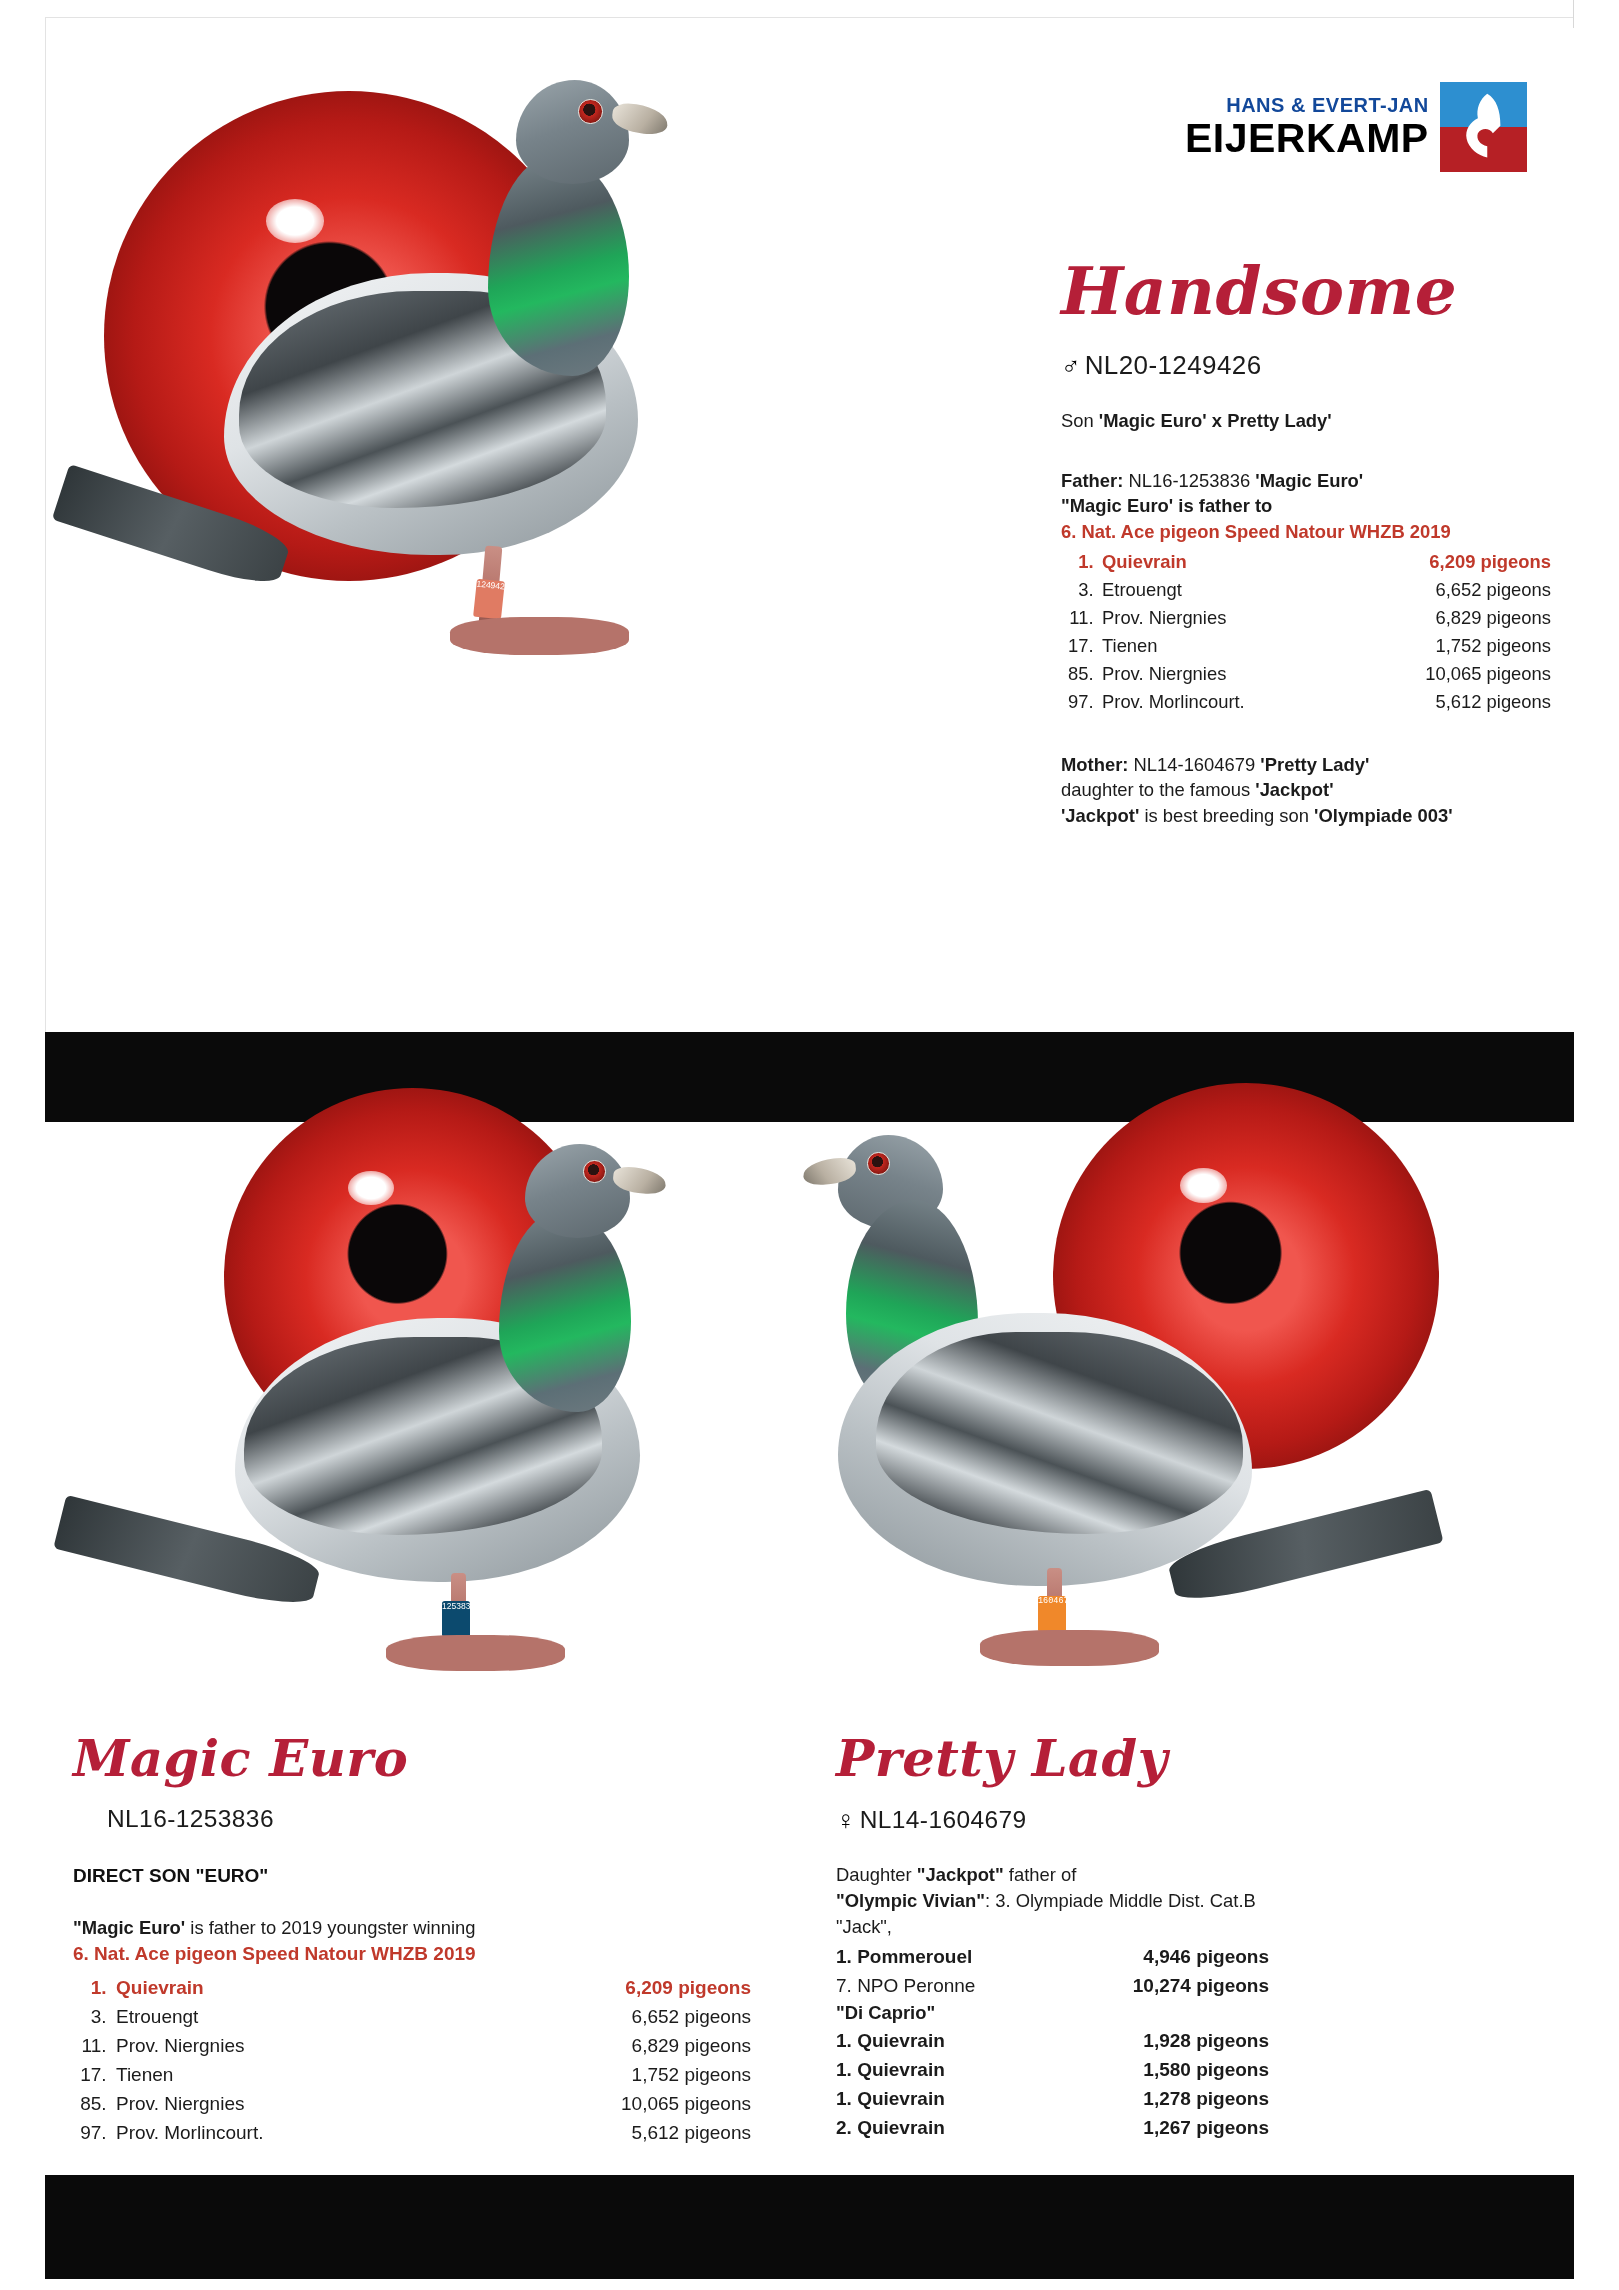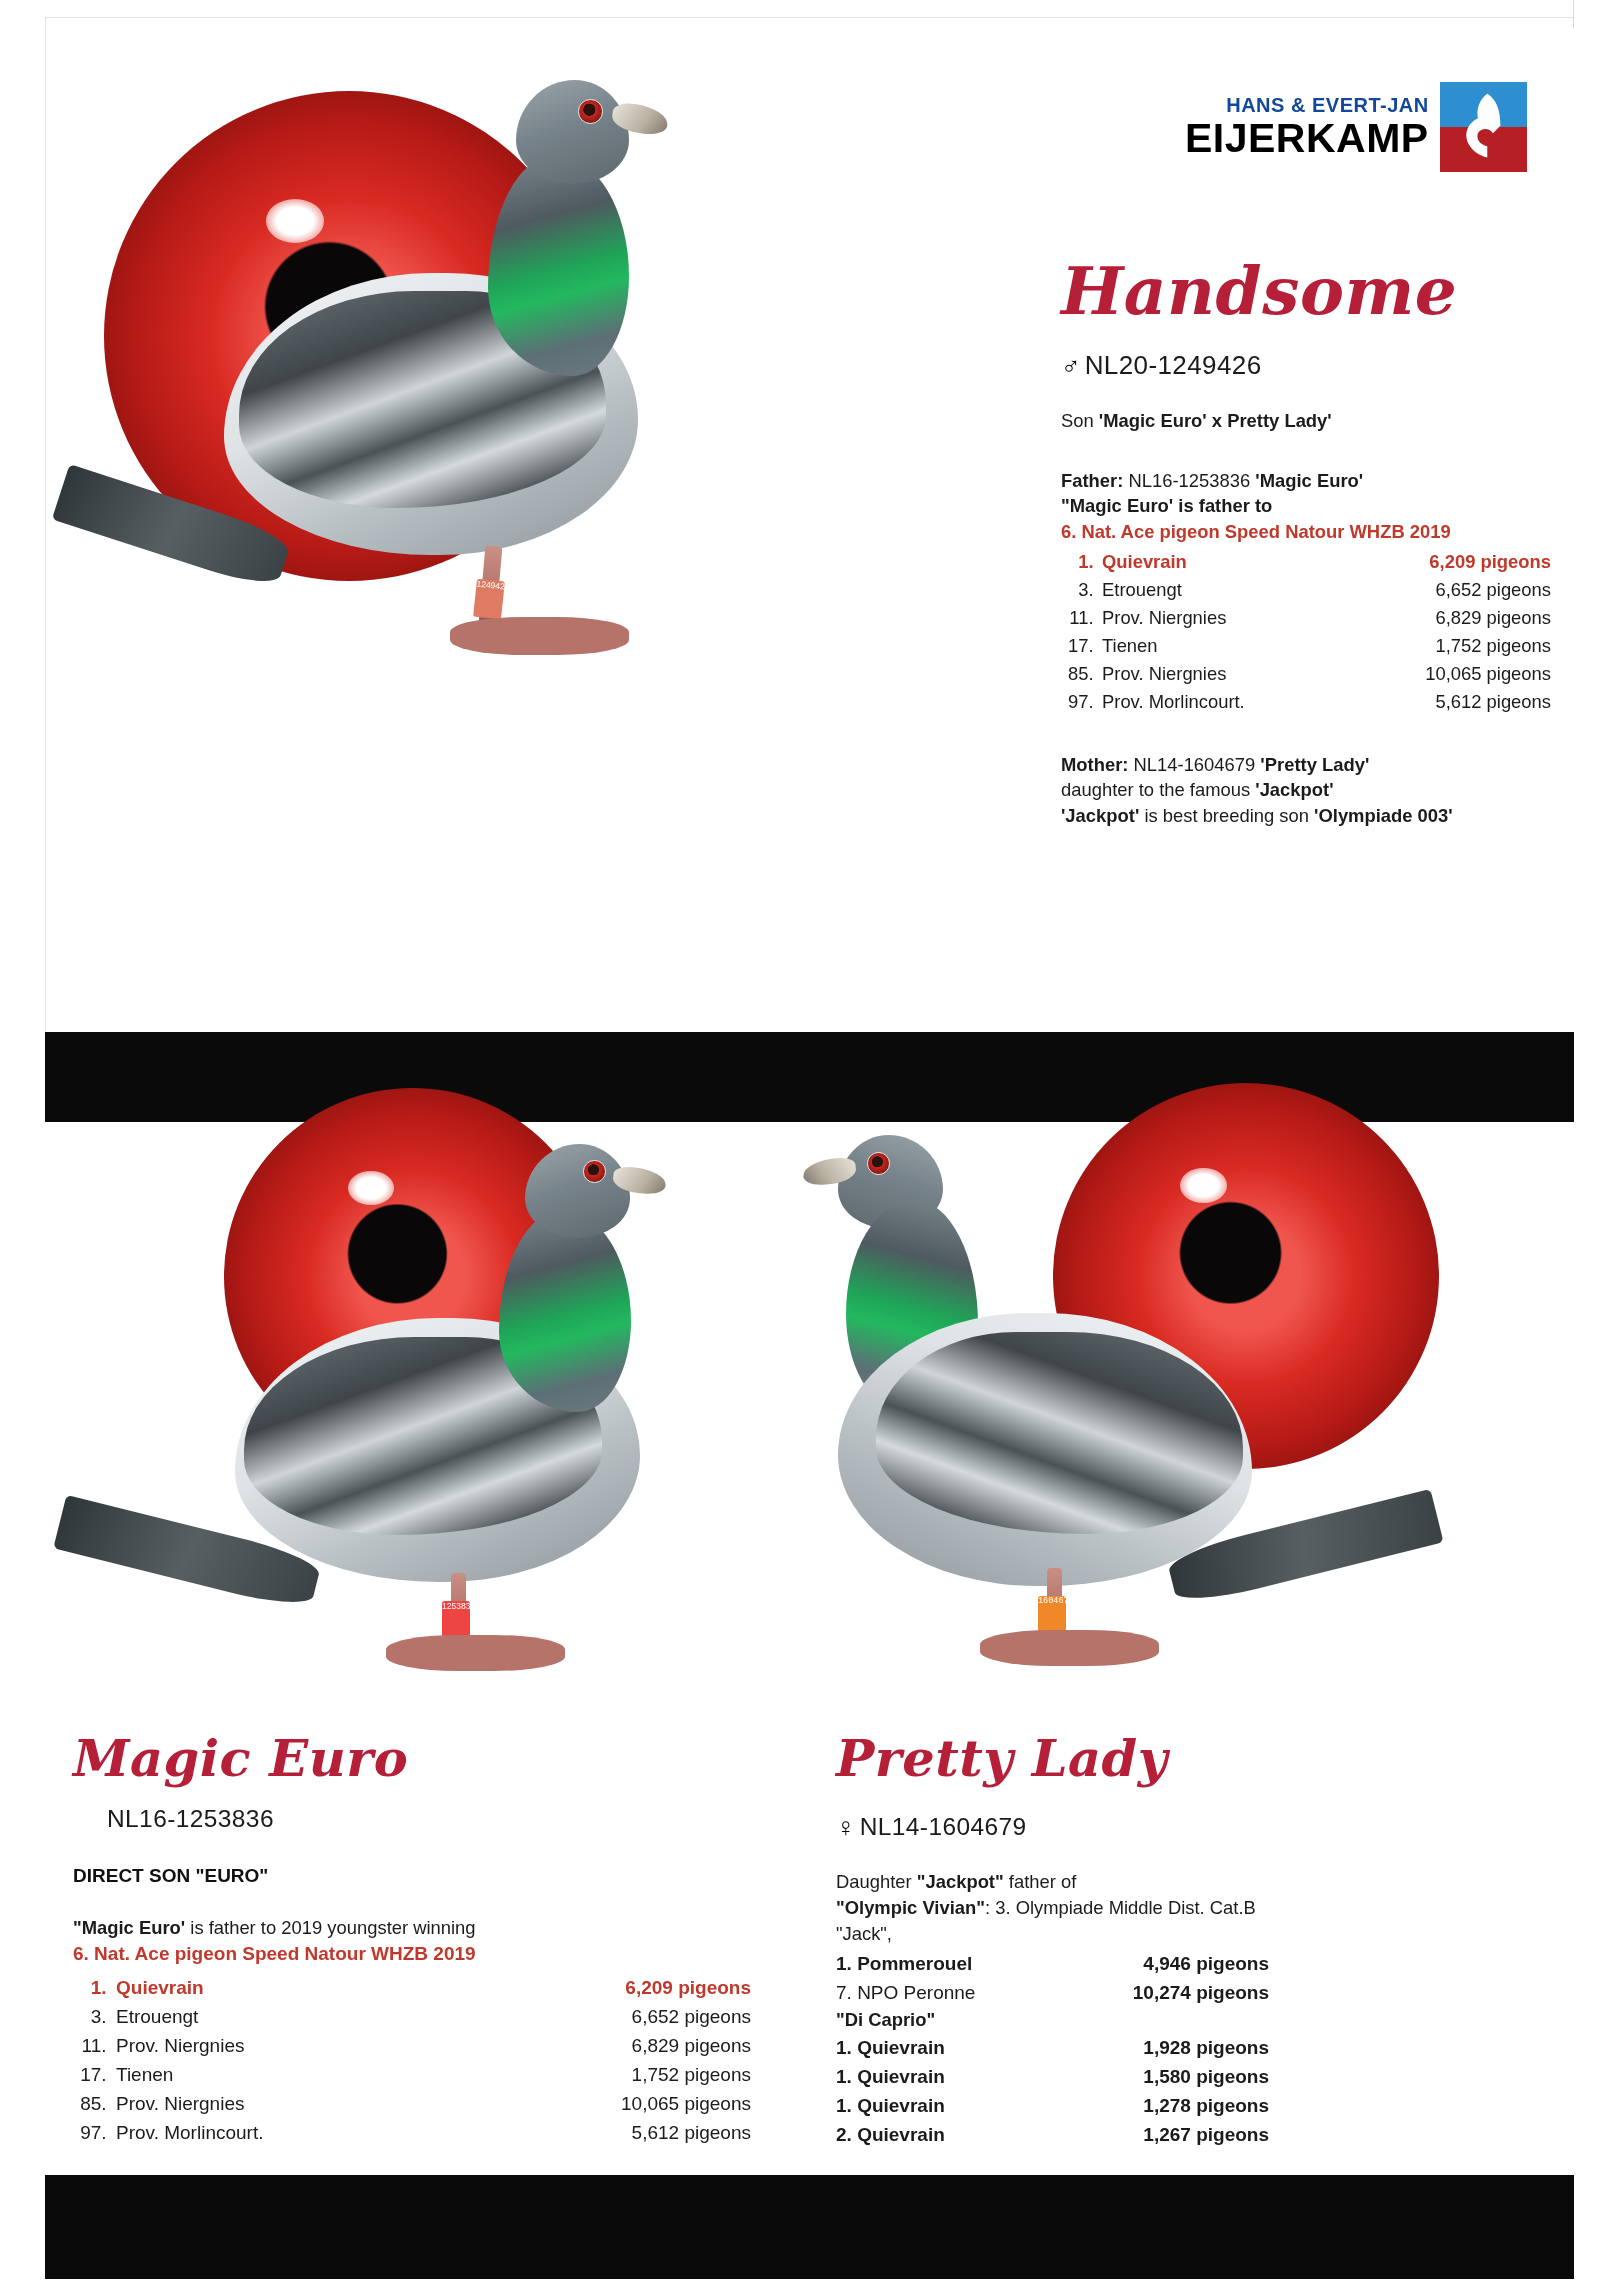--- a/index.html
+++ b/index.html
@@ -340,21 +340,21 @@
 
   <div class="pigeon" style="left:56px;top:1036px;width:716px;height:678px;">
     <div class="pg-tail" style="left:0px;top:490px;width:264px;height:55px;transform:rotate(14deg);border-radius:5.6px 30% 30% 5.6px;"></div>
     <div class="pg-body" style="left:179px;top:282px;width:405px;height:264px;"></div>
     <div class="pg-wing" style="left:188px;top:301px;width:358px;height:198px;"></div>
     <div class="pg-neck" style="left:443px;top:174px;width:132px;height:202px;"></div>
     <div class="pg-head" style="left:469px;top:108px;width:105px;height:94px;"></div>
     <div class="pg-beak" style="left:557px;top:132px;width:53px;height:24.5px;transform:rotate(6deg);"></div>
     <div class="pg-eye" style="left:527px;top:124px;width:22.6px;height:22.6px;"></div>
     <div class="pg-leg" style="left:395px;top:537px;width:15px;height:68px;"></div>
-    <div class="pg-ring" style="left:386px;top:565px;width:28px;height:36px;background:#ef4444;">1253836</div>
+    <div class="pg-ring" style="left:386px;top:565px;width:28px;height:36px;background:#0c4a6e;">1253836</div>
     <div class="pg-foot" style="left:330px;top:599px;width:179px;height:36px;"></div>
   </div>
 
   <div class="pigeon" style="left:829px;top:1031px;width:753px;height:678px;font-family:Liberation Mono, monospace;">
     <div class="pg-head" style="left:9.4px;top:104px;width:105px;height:94px;transform:scaleX(-1);"></div>
     <div class="pg-beak" style="left:-26px;top:128px;width:53px;height:24.5px;transform:rotate(-6deg) scaleX(-1);"></div>
     <div class="pg-eye" style="left:38px;top:121px;width:22.6px;height:22.6px;"></div>
     <div class="pg-neck" style="left:17px;top:169px;width:132px;height:207px;transform:scaleX(-1);"></div>
     <div class="pg-body" style="left:9.4px;top:282px;width:414px;height:273px;transform:scaleX(-1);"></div>
     <div class="pg-wing" style="left:47px;top:301px;width:367px;height:202px;transform:scaleX(-1);"></div>
@@ -402,21 +402,21 @@
       <div class="row2">
         <div class="pos">97.</div>
         <div class="place">Prov. Morlincourt.</div>
         <div class="count">5,612 pigeons</div>
       </div>
     </div>
   </div>
 
   <div class="col-right">
     <div class="script-title">Pretty Lady</div>
-    <div style="margin-top:28px;">
+    <div style="margin-top:21px;">
       <span class="sex-sym">♀</span>
       <span class="ring-id">NL14-1604679</span>
     </div>
 
     <div class="para" style="margin-top:26px;">
       <span>Daughter </span><b>"Jackpot"</b><span> father of</span>
     </div>
     <div class="para">
       <b>"Olympic Vivian"</b><span>: 3. Olympiade Middle Dist. Cat.B</span>
     </div>

